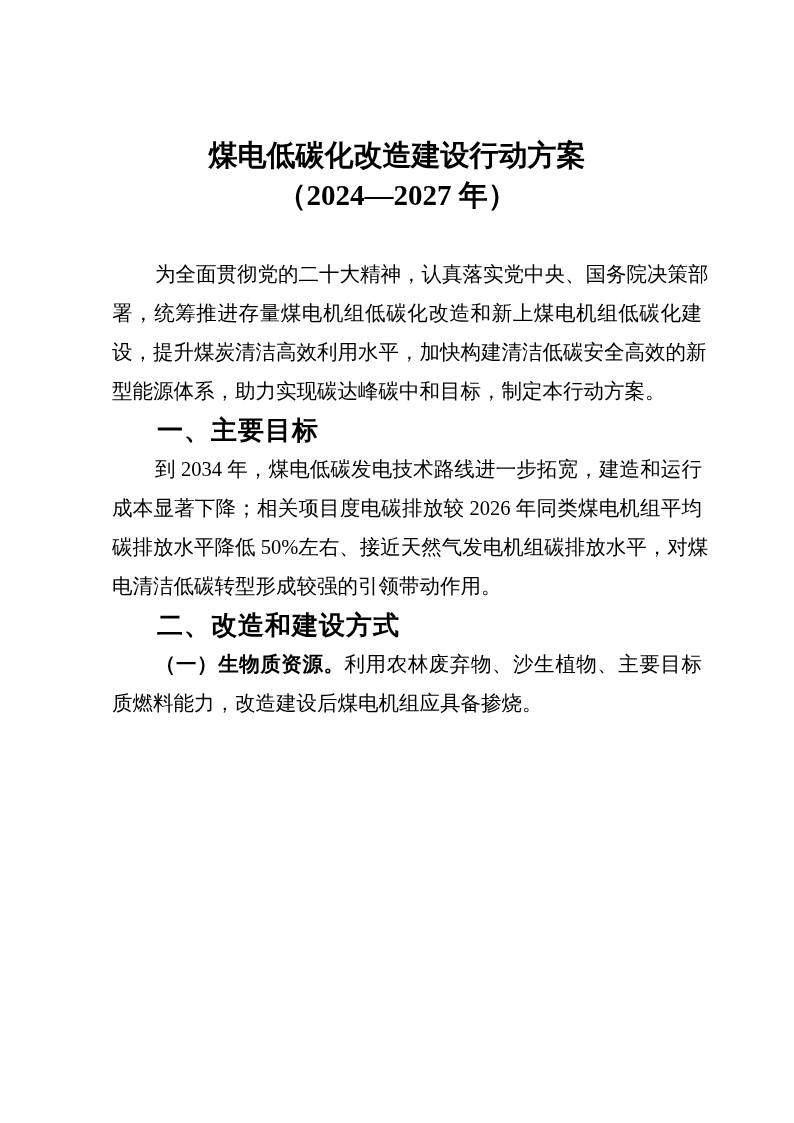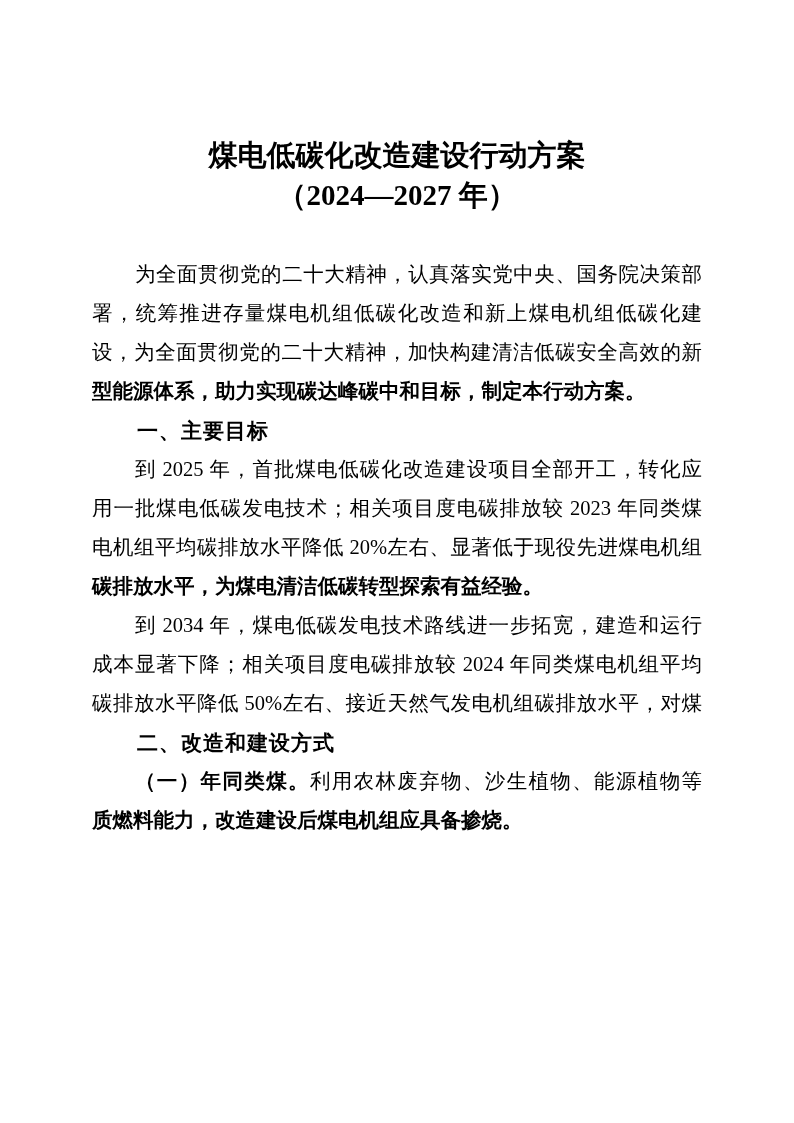--- a/index.html
+++ b/index.html
@@ -24,39 +24,39 @@
     text-align: center;
     font-weight: bold;
     font-size: 29px;
     line-height: 40px;
     font-family: "Liberation Serif", "DejaVu Serif", serif;
   }
   .doc-body {
     margin-top: 40px;
     font-size: 20.5px;
     line-height: 39px;
+    margin-left: 20px;
   }
   .para { margin: 0; }
   .ln {
     display: block;
     text-align: justify;
     text-align-last: justify;
     text-justify: inter-character;
     white-space: nowrap;
   }
   .ln.first { text-indent: 43px; }
   .ln.last {
     text-align-last: left;
     white-space: normal;
-    font-weight: bold;
   }
   .heading {
     font-family: "Liberation Sans", "DejaVu Sans", sans-serif;
     font-weight: bold;
-    font-size: 21px;
+    font-size: 26px;
     line-height: 39px;
     text-indent: 45px;
     letter-spacing: 1px;
   }
   .bold-lead {
     font-weight: bold;
   }
 </style>
 </head>
 <body>
@@ -67,41 +67,36 @@
     <div class="doc-title">
       <div>煤电低碳化改造建设行动方案</div>
       <div>（2024—2027 年）</div>
     </div>
 
     <div class="doc-body">
 
       <div class="para">
         <span class="ln first">为全面贯彻党的二十大精神，认真落实党中央、国务院决策部</span>
         <span class="ln">署，统筹推进存量煤电机组低碳化改造和新上煤电机组低碳化建</span>
-        <span class="ln">设，为全面贯彻党的二十大精神，加快构建清洁低碳安全高效的新</span>
+        <span class="ln">设，提升煤炭清洁高效利用水平，加快构建清洁低碳安全高效的新</span>
         <span class="ln last">型能源体系，助力实现碳达峰碳中和目标，制定本行动方案。</span>
       </div>
 
       <div class="heading">一、主要目标</div>
 
-      <div class="para">
-        <span class="ln first">到 2025 年，首批煤电低碳化改造建设项目全部开工，转化应</span>
-        <span class="ln">用一批煤电低碳发电技术；相关项目度电碳排放较 2023 年同类煤</span>
-        <span class="ln">电机组平均碳排放水平降低 20%左右、显著低于现役先进煤电机组</span>
-        <span class="ln last">碳排放水平，为煤电清洁低碳转型探索有益经验。</span>
-      </div>
 
       <div class="para">
         <span class="ln first">到 2034 年，煤电低碳发电技术路线进一步拓宽，建造和运行</span>
-        <span class="ln">成本显著下降；相关项目度电碳排放较 2024 年同类煤电机组平均</span>
+        <span class="ln">成本显著下降；相关项目度电碳排放较 2026 年同类煤电机组平均</span>
         <span class="ln">碳排放水平降低 50%左右、接近天然气发电机组碳排放水平，对煤</span>
+        <span class="ln last">电清洁低碳转型形成较强的引领带动作用。</span>
       </div>
 
       <div class="heading">二、改造和建设方式</div>
 
       <div class="para">
-        <span class="ln first"><span class="bold-lead">（一）年同类煤。</span><span>利用农林废弃物、沙生植物、能源植物等</span></span>
+        <span class="ln first"><span class="bold-lead">（一）生物质资源。</span><span>利用农林废弃物、沙生植物、主要目标</span></span>
         <span class="ln last">质燃料能力，改造建设后煤电机组应具备掺烧。</span>
       </div>
 
     </div>
   </div>
 </div>
 
 </body></html>

